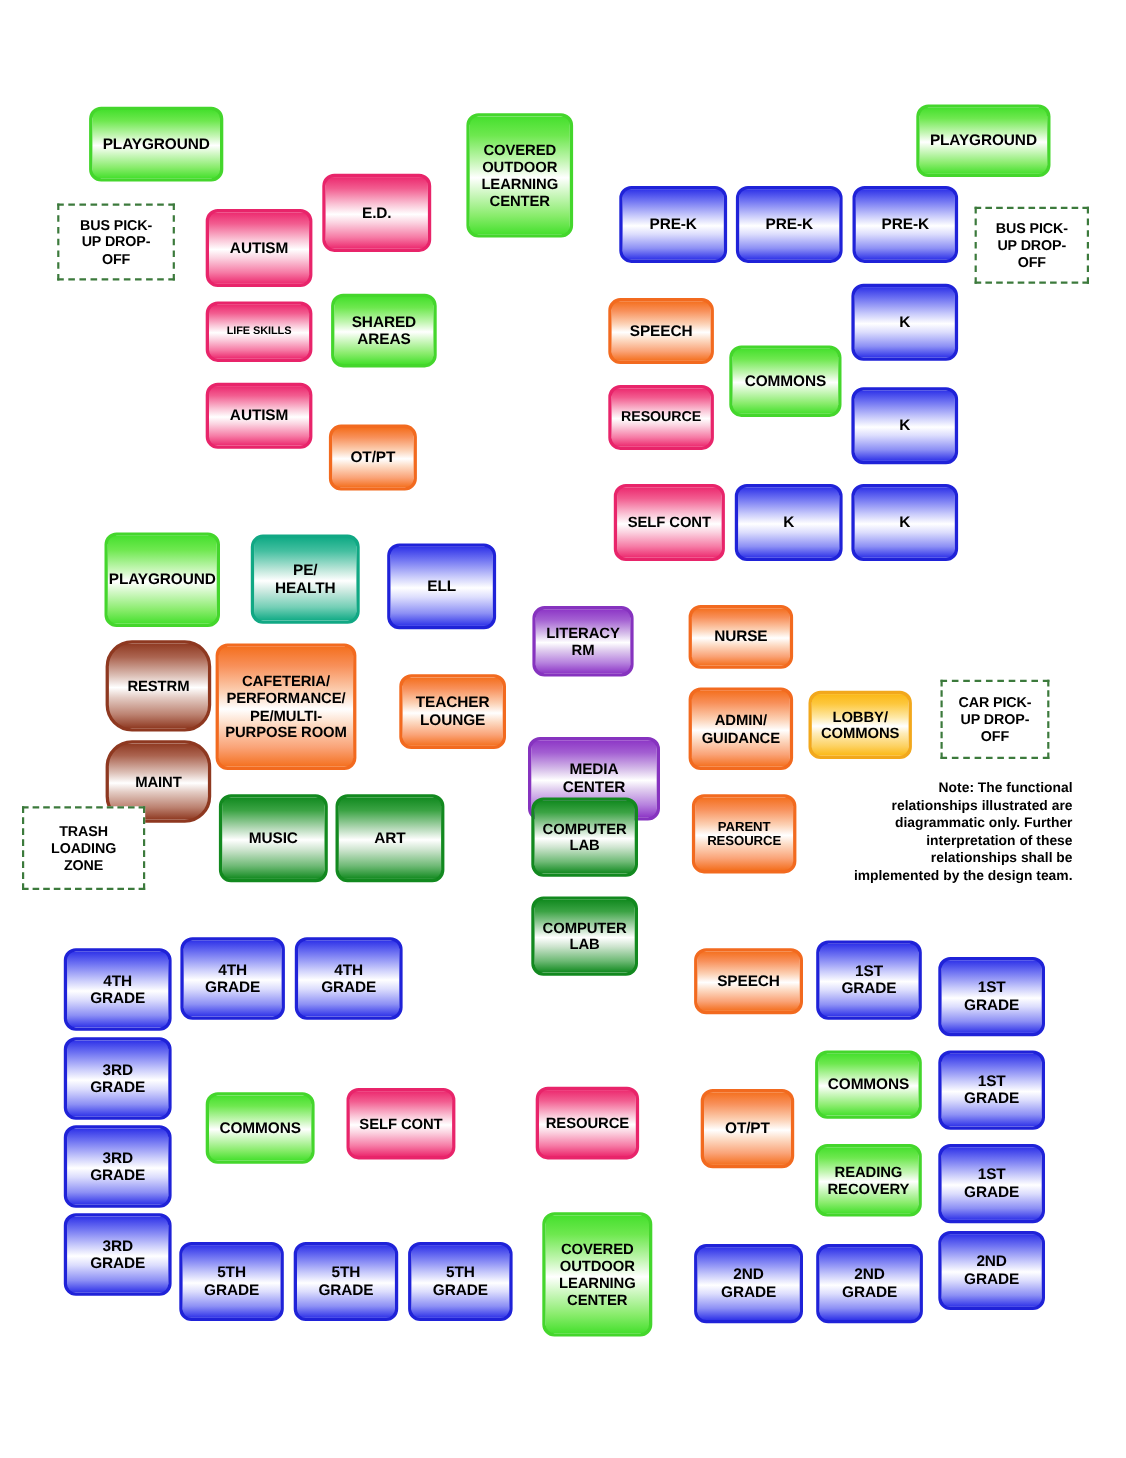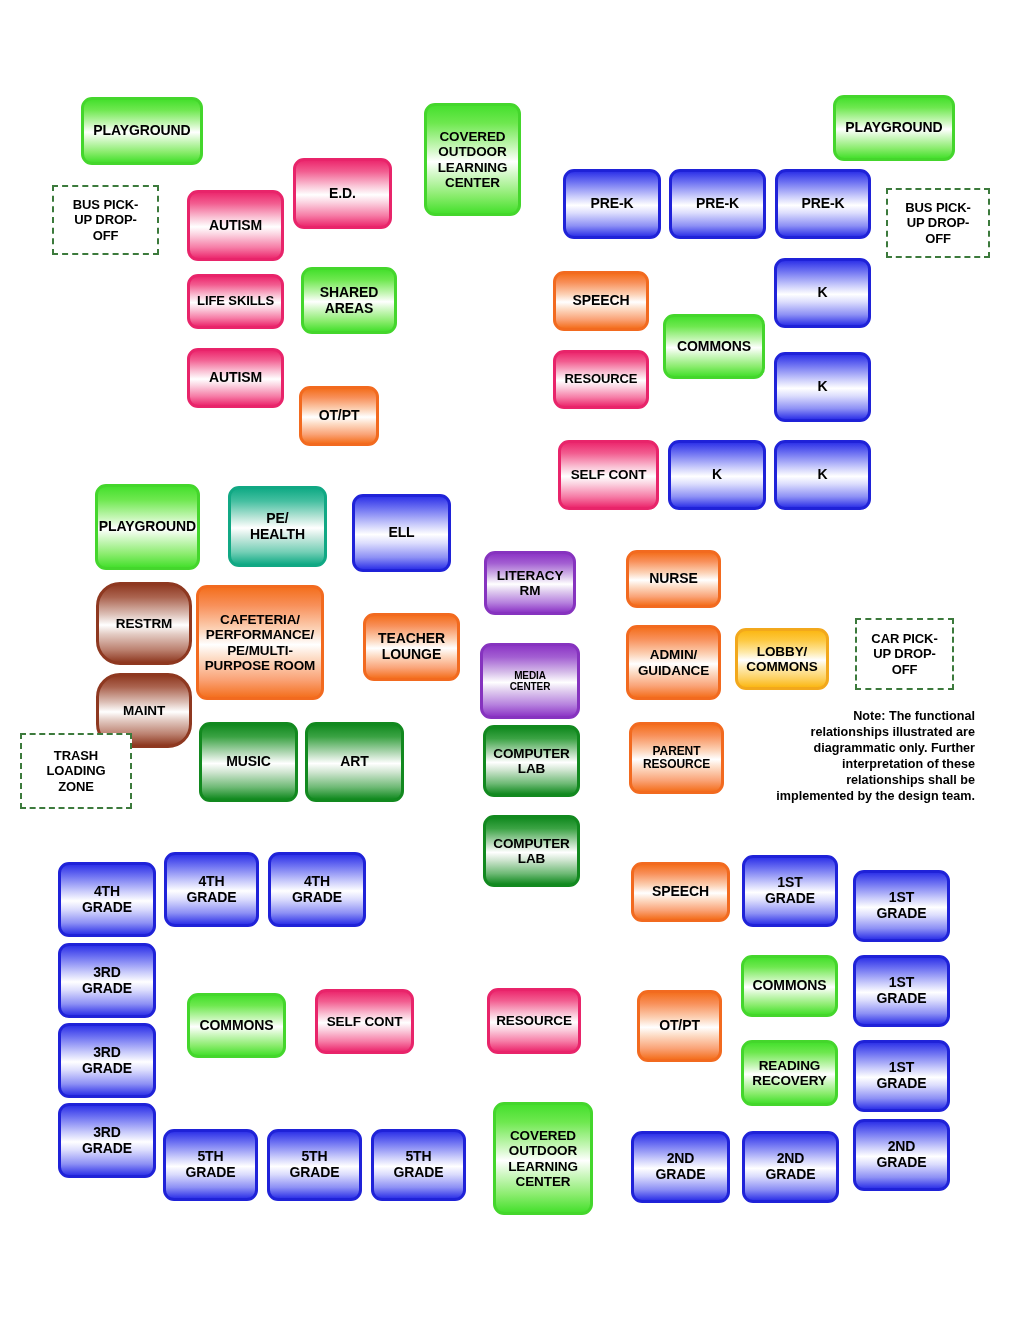--- a/index.html
+++ b/index.html
@@ -109,21 +109,21 @@
   <div id="boxes-layer">
       <div class="box g-green" style="left: 81px; top: 97px; width: 122px; height: 68px; font-size: 14px;">
         <span class="lbl">PLAYGROUND</span>
       </div>
       <div class="box g-pink" style="left: 187px; top: 190px; width: 97px; height: 71px; font-size: 14px;">
         <span class="lbl">AUTISM</span>
       </div>
       <div class="box g-pink" style="left: 293px; top: 158px; width: 99px; height: 71px; font-size: 14px;">
         <span class="lbl">E.D.</span>
       </div>
-      <div class="box g-pink" style="left: 187px; top: 274px; width: 97px; height: 55px; font-size: 13px;">
+      <div class="box g-pink" style="left: 187px; top: 274px; width: 97px; height: 55px; font-size: 10px;">
         <span class="lbl">LIFE SKILLS</span>
       </div>
       <div class="box g-green" style="left: 301px; top: 267px; width: 96px; height: 67px; font-size: 14px;">
         <span class="lbl">SHARED
 AREAS</span>
       </div>
       <div class="box g-pink" style="left: 187px; top: 348px; width: 97px; height: 60px; font-size: 14px;">
         <span class="lbl">AUTISM</span>
       </div>
       <div class="box g-orange" style="left: 299px; top: 386px; width: 80px; height: 60px; font-size: 14px;">
@@ -210,21 +210,21 @@
       <div class="box g-dkgreen" style="left: 199px; top: 722px; width: 99px; height: 80px; font-size: 14px;">
         <span class="lbl">MUSIC</span>
       </div>
       <div class="box g-dkgreen" style="left: 305px; top: 722px; width: 99px; height: 80px; font-size: 14px;">
         <span class="lbl">ART</span>
       </div>
       <div class="box g-purple" style="left: 484px; top: 551px; width: 92px; height: 64px; font-size: 13.5px;">
         <span class="lbl">LITERACY
 RM</span>
       </div>
-      <div class="box g-purple" style="left: 480px; top: 643px; width: 100px; height: 76px; font-size: 10px;">
+      <div class="box g-purple" style="left: 480px; top: 670px; width: 120px; height: 76px; font-size: 14px;">
         <span class="lbl">MEDIA
 CENTER</span>
       </div>
       <div class="box g-dkgreen" style="left: 483px; top: 725px; width: 97px; height: 72px; font-size: 13.5px;">
         <span class="lbl">COMPUTER
 LAB</span>
       </div>
       <div class="box g-dkgreen" style="left: 483px; top: 815px; width: 97px; height: 72px; font-size: 13.5px;">
         <span class="lbl">COMPUTER
 LAB</span>

